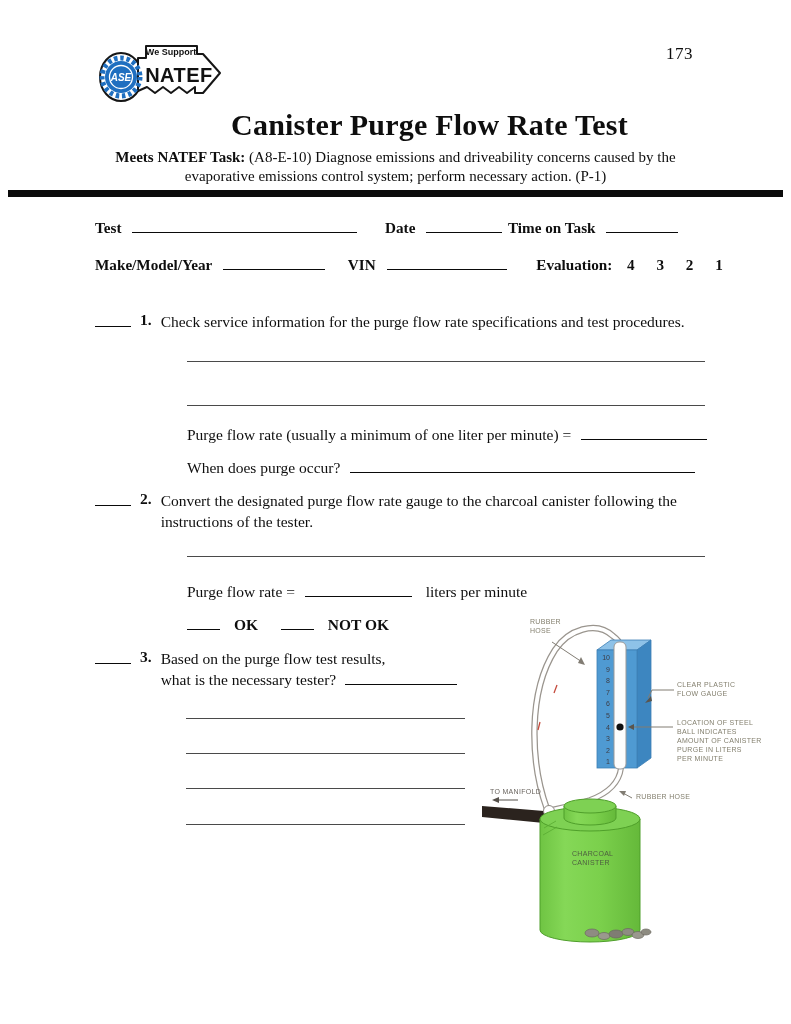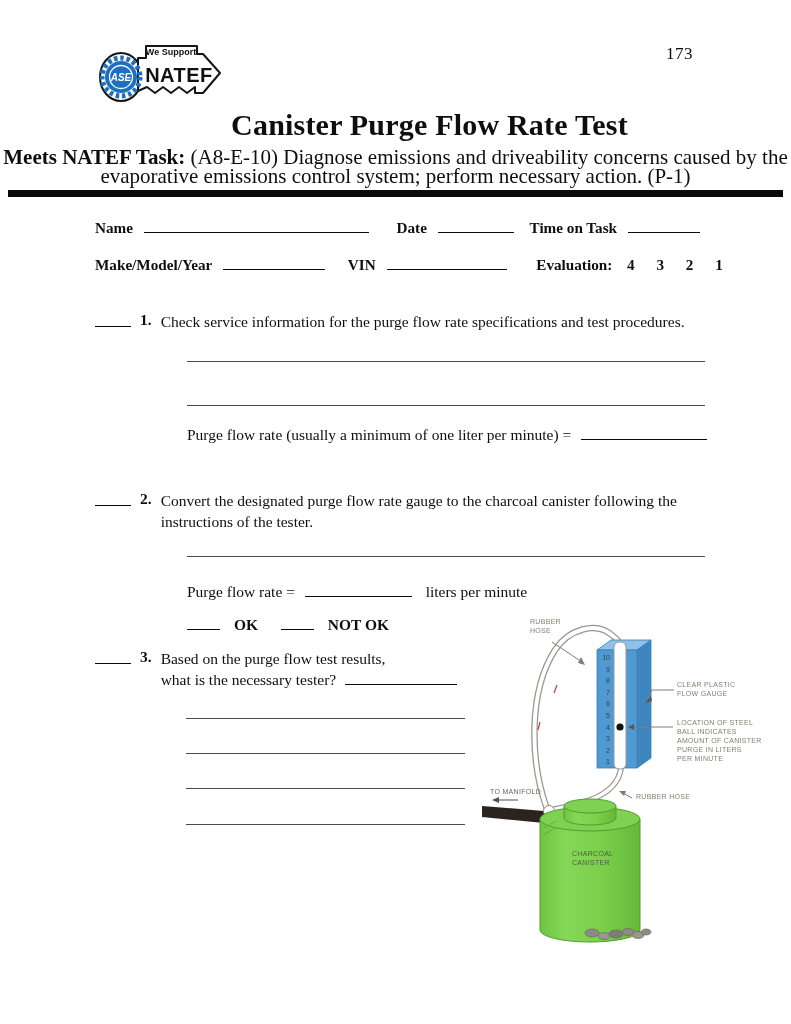--- a/index.html
+++ b/index.html
@@ -5,21 +5,21 @@
   html,body{margin:0;padding:0;background:#e8e8e8;}
   .page{
     position:relative;width:791px;height:1024px;background:#ffffff;
     font-family:"Liberation Serif","DejaVu Serif",serif;color:#0e0e0e;
     overflow:hidden;margin:0 auto;
   }
   .abs{position:absolute;}
   b,.bold{font-weight:bold;}
   .pageno{font-size:17px;letter-spacing:0.5px;}
   .title{width:791px;text-align:center;font-size:30px;font-weight:bold;letter-spacing:0.2px;}
-  .subtitle{width:791px;text-align:center;font-size:21px;line-height:19px;}
+  .subtitle{width:791px;text-align:center;font-size:15px;line-height:19px;}
   .rule{background:#0b0b0b;}
   .frow{font-size:15.2px;white-space:nowrap;}
   .frow b{font-size:15.2px;}
   .blank{display:inline-block;border-bottom:1.7px solid #0a0a0a;height:13px;}
   .ansline{position:absolute;height:0;border-top:1.5px solid #4a4a4a;}
   .task{left:95px;display:flex;align-items:flex-start;font-size:15.5px;}
   .tb{width:36px;height:15px;border-bottom:1.7px solid #0a0a0a;flex:none;}
   .tnum{font-weight:bold;margin:0 9px;flex:none;}
   .ttext{width:548px;line-height:21px;}
   .sline{font-size:15.5px;white-space:nowrap;}
@@ -55,25 +55,25 @@
     <div>
       <b>Meets NATEF Task:</b>
       <span>(A8-E-10)  Diagnose emissions and driveability concerns caused by the</span>
     </div>
     <div>evaporative emissions control system; perform necessary action.  (P-1)</div>
   </div>
 
   <div class="abs rule" style="left:8px;top:190px;width:775px;height:7px;"></div>
 
   <div class="abs frow" style="left:95px;top:219px;">
-    <b>Name</b>
+    <b>Test</b>
     <span class="blank" style="width:225px;margin-left:7px;"></span>
     <b style="margin-left:24px;">Date</b>
     <span class="blank" style="width:76px;margin-left:7px;"></span>
-    <b style="margin-left:12px;">Time on Task</b>
+    <b style="margin-left:2px;">Time on Task</b>
     <span class="blank" style="width:72px;margin-left:7px;"></span>
   </div>
 
   <div class="abs frow" style="left:95px;top:256px;">
     <b>Make/Model/Year</b>
     <span class="blank" style="width:102px;margin-left:7px;"></span>
     <b style="margin-left:19px;">VIN</b>
     <span class="blank" style="width:120px;margin-left:7px;"></span>
     <b style="margin-left:26px;">Evaluation:</b>
     <b style="margin-left:11px;">4</b>
@@ -86,20 +86,24 @@
     <span class="tb"></span>
     <span class="tnum">1.</span>
     <div class="ttext">Check service information for the purge flow rate specifications and test procedures.</div>
   </div>
   <div class="ansline" style="left:187px;top:361px;width:518px;"></div>
   <div class="ansline" style="left:187px;top:405px;width:518px;"></div>
 
   <div class="abs sline" style="left:187px;top:426px;">
     <span>Purge flow rate (usually a minimum of one liter per minute) =</span>
     <span class="blank" style="width:126px;margin-left:6px;"></span>
+  </div>
+  <div class="abs sline" style="left:187px;top:459px;">
+    <span>When does purge occur?</span>
+    <span class="blank" style="width:345px;margin-left:6px;"></span>
   </div>
 
   <div class="abs task" style="top:490px;">
     <span class="tb"></span>
     <span class="tnum">2.</span>
     <div class="ttext">Convert the designated purge flow rate gauge to the charcoal canister following the instructions of the tester.</div>
   </div>
   <div class="ansline" style="left:187px;top:556px;width:518px;"></div>
 
   <div class="abs sline" style="left:187px;top:583px;">

